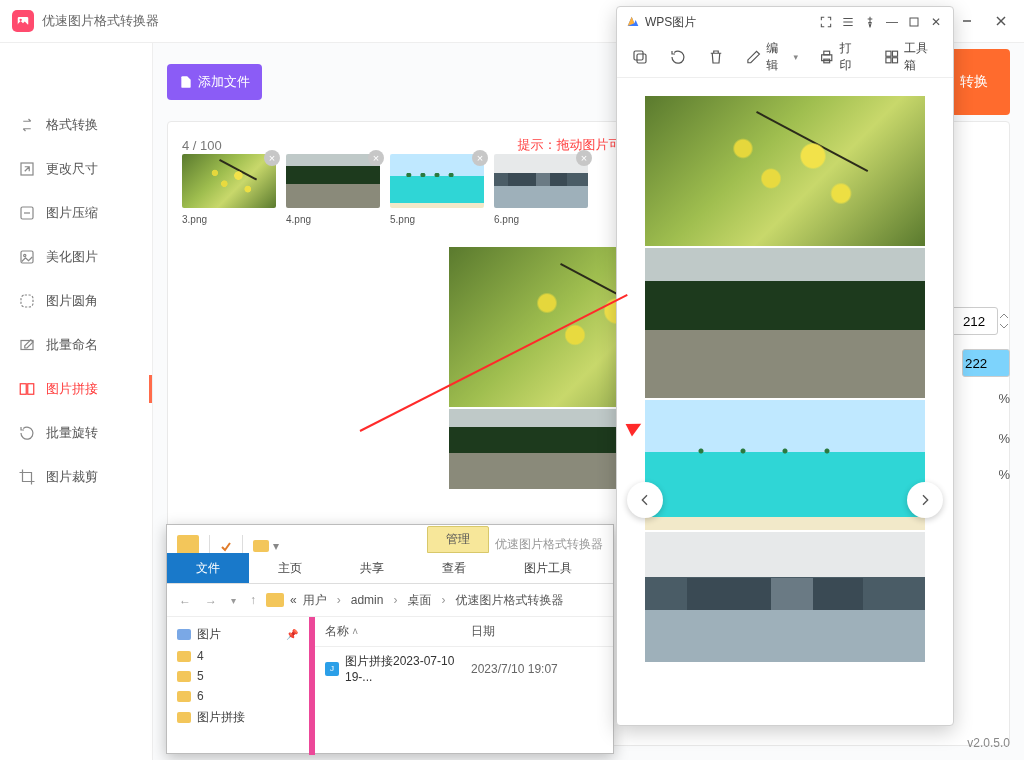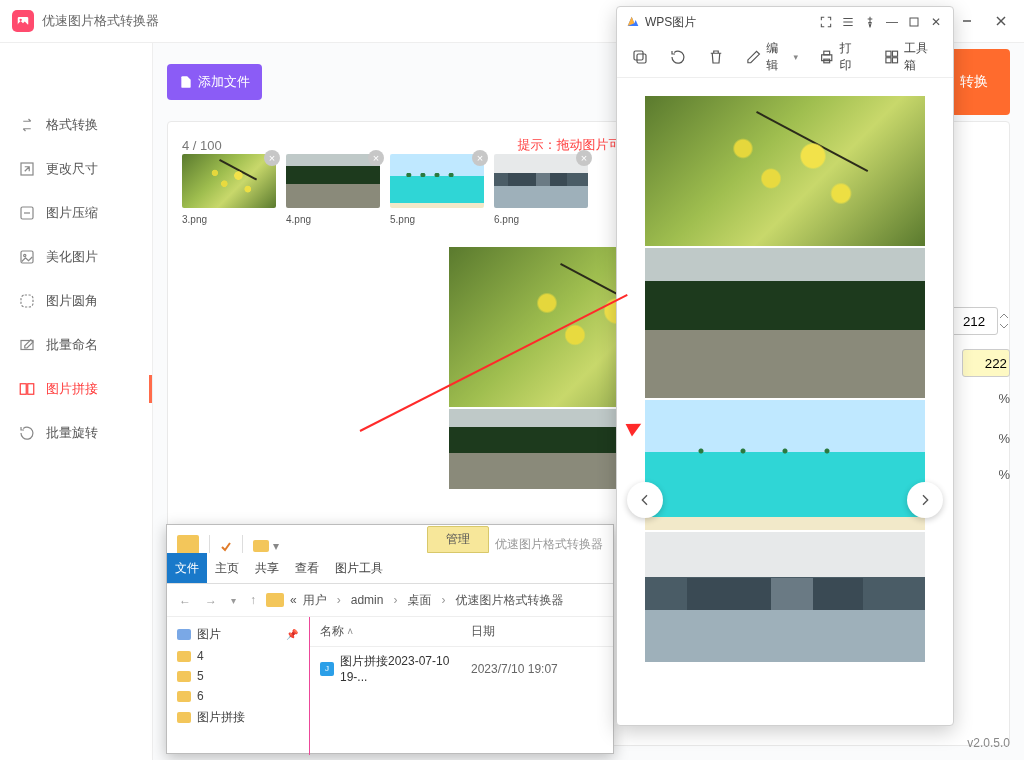--- a/index.html
+++ b/index.html
@@ -49,28 +49,28 @@
 .img-lake::after{content:"";position:absolute;left:0;right:0;top:35%;height:25%;background:linear-gradient(90deg,transparent 0 15%,#3a4a54 15% 45%,#6a7a84 45% 60%,#3a4a54 60% 78%,transparent 78%)}
 
 .explorer{position:absolute;left:166px;top:524px;width:446px;height:228px;background:#fff;border:1px solid #bcbcbc;box-shadow:0 4px 14px rgba(0,0,0,.25);font-size:12px}
 .exp-top{height:28px;display:flex;align-items:flex-end}
 .exp-top .folder-ic{width:22px;height:18px;background:#f3c65a;margin:0 10px;border-radius:2px 2px 0 0}
 .exp-top .sep{height:18px;border-left:1px solid #ddd;margin-right:10px}
 .exp-top .drop{display:flex;align-items:center;gap:4px;margin-right:10px;color:#444}
 .exp-top .mgmt{margin-left:auto;background:#f7e79a;border:1px solid #d8c86a;padding:4px 18px;border-radius:2px 2px 0 0;color:#555;margin-right:6px}
 .exp-top .appname{color:#999;margin-right:10px}
 .exp-tabs{height:30px;display:flex;align-items:stretch;border-bottom:1px solid #ddd}
-.exp-tab{padding:0 8px;display:flex;align-items:center;color:#444}
+.exp-tab{padding:0 29px;display:flex;align-items:center;color:#444}
 .exp-tab.active{background:#1979ca;color:#fff}
 .exp-crumb{height:32px;display:flex;align-items:center;padding:0 8px;gap:6px;color:#555;border-bottom:1px solid #eee}
 .exp-crumb .nav-ic{color:#9a9a9a;padding:0 4px}
 .exp-crumb .sep2{color:#999;margin:0 4px}
 .exp-crumb .folder-chip{width:18px;height:14px;background:#f3c65a;border-radius:2px}
 .exp-body{display:flex;height:calc(100% - 90px)}
-.exp-tree{width:126px;border-right:1px solid #ec4899;padding:6px 8px}
+.exp-tree{width:126px;border-right:6px solid #ec4899;padding:6px 8px}
 .tree-item{display:flex;align-items:center;gap:6px;padding:3px 2px;color:#444}
 .tree-item .folder-s{width:14px;height:11px;background:#f3c65a;border-radius:2px}
 .tree-item .pic-s{width:14px;height:11px;background:#7aa8e6;border-radius:2px}
 .tree-item .pin{margin-left:auto;color:#888;font-size:10px}
 .exp-list{flex:1}
 .exp-head{display:flex;border-bottom:1px solid #eee;color:#555}
 .exp-head .col{padding:6px 10px}
 .exp-head .col.name{flex:1}
 .exp-head .col.date{width:132px}
 .exp-row{display:flex;align-items:center;padding:6px 10px;gap:6px}
@@ -190,20 +190,28 @@
           <span>图片拼接</span>
         </div>
       <div class="side-item">
           <span class="side-icon">
             <svg viewBox="0 0 24 24" width="18" height="18" fill="none" stroke="#888" stroke-width="1.6">
               <path d="M4 12a8 8 0 1 0 3-6"></path>
               <path d="M4 4v4h4"></path>
             </svg>
           </span>
           <span>批量旋转</span>
+        </div>
+      <div class="side-item">
+          <span class="side-icon">
+            <svg viewBox="0 0 24 24" width="18" height="18" fill="none" stroke="#888" stroke-width="1.6">
+              <path d="M6 2v16h16M2 6h16v16"></path>
+            </svg>
+          </span>
+          <span>图片裁剪</span>
         </div>
     </div>
 
     <div class="main">
       <div class="toolbar-row">
         <div class="btn-group">
           <div class="seg-btn">
               <svg width="14" height="14" viewBox="0 0 24 24" fill="#fff">
                 <path d="M14 2H6a2 2 0 0 0-2 2v16a2 2 0 0 0 2 2h12a2 2 0 0 0 2-2V8z"></path>
               </svg>
@@ -261,21 +269,21 @@
         <div style="display:flex;flex-direction:column">
           <svg width="12" height="10" viewBox="0 0 12 10">
               <path d="M2 7l4-4 4 4" stroke="#888" fill="none"></path>
             </svg>
           <svg width="12" height="10" viewBox="0 0 12 10">
               <path d="M2 3l4 4 4-4" stroke="#888" fill="none"></path>
             </svg>
         </div>
       </div>
       <div style="position:absolute;right:14px;top:306px;display:flex;align-items:center;gap:4px">
-        <input style="width: 42px; height: 24px; border: 1px solid rgb(204, 204, 204); border-radius: 3px; text-align: right; background: #fef9c3;" value="222">
+        <input style="width: 42px; height: 24px; border: 1px solid rgb(204, 204, 204); border-radius: 3px; text-align: left; background: #7dd3fc;" value="222">
       </div>
       <div style="position:absolute;right:14px;top:348px;color:#555">%</div>
       <div style="position:absolute;right:14px;top:388px;color:#555">%</div>
       <div style="position:absolute;right:14px;top:424px;color:#555">%</div>
 
       <div class="version">v2.0.5.0</div>
     </div>
   </div>
 </div>
 

